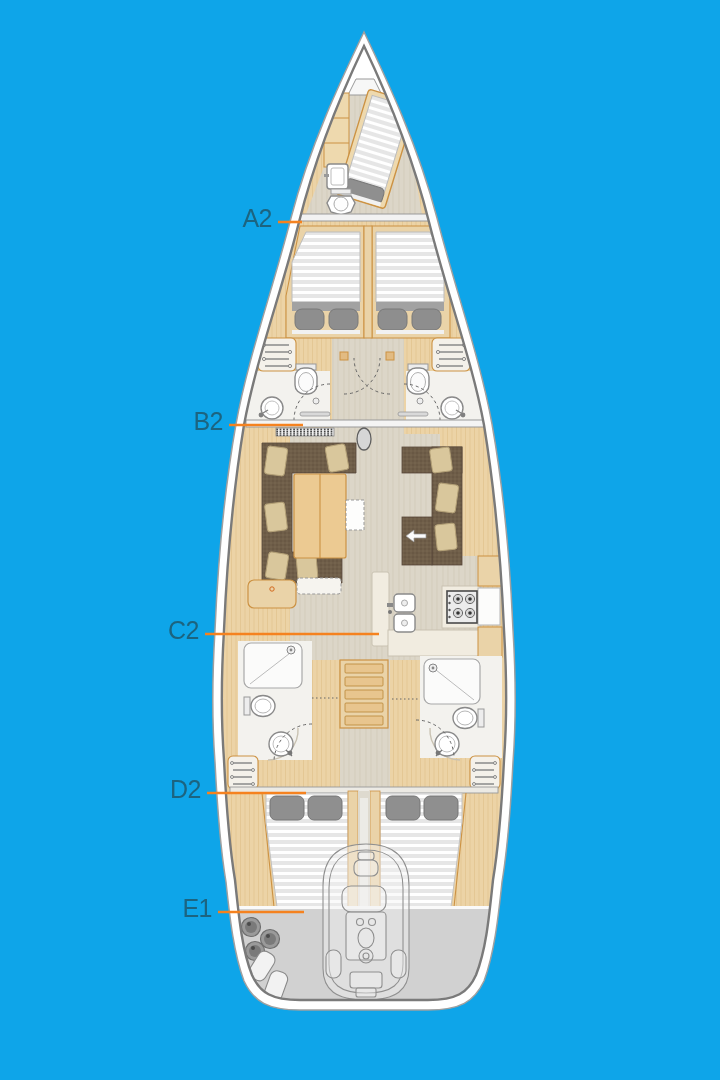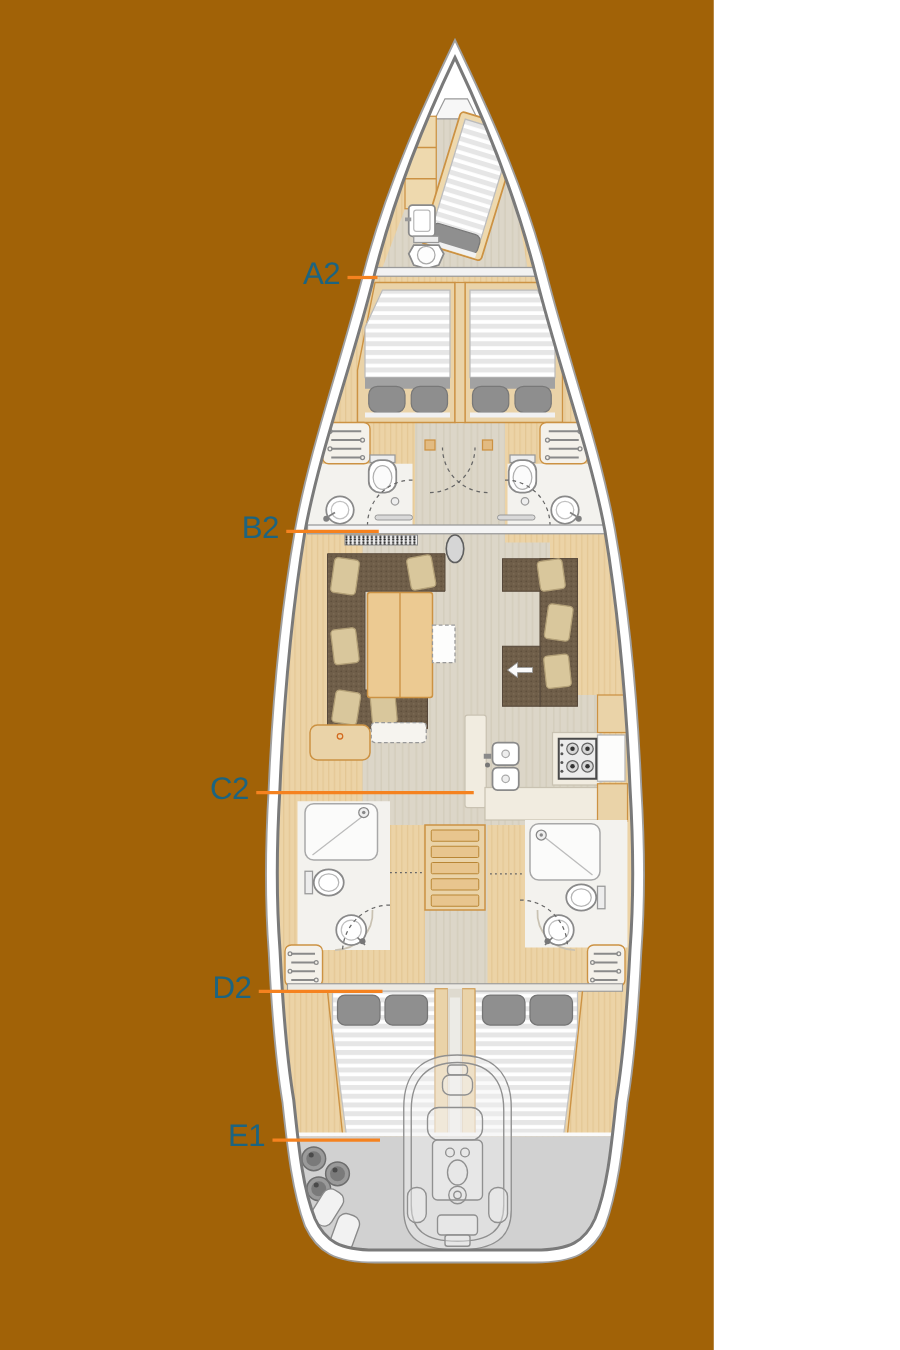--- a/index.html
+++ b/index.html
@@ -1,16 +1,16 @@
 <!DOCTYPE html>
 <html><head>
 <meta charset="utf-8">
 <style>
   html,body{margin:0;padding:0;background:#ffffff;}
-  .stage{position:relative;width:571px;height:1080px;background:#a16207;overflow:hidden;
+  .stage{position:relative;width:720px;height:1080px;background:#0ea5e9;overflow:hidden;
          font-family:"Liberation Sans", sans-serif;}
   svg{position:absolute;left:0;top:0;}
   .callout-text{font-family:"Liberation Sans", sans-serif;font-size:25px;font-weight:500;
                 letter-spacing:-0.5px;fill:#1c6480;}
   .leader{stroke:#f5821f;stroke-width:2.6px;}
   .trim{stroke:#cc9243;stroke-width:1.1px;}
   .fix{fill:#ffffff;stroke:#8a8a8a;stroke-width:1.4px;}
   .ghost{stroke:#909090;stroke-width:1.1px;fill:rgba(243,243,243,0.42);}
   .ghostline{stroke:#909090;stroke-width:1.1px;fill:none;}
   .arc{stroke:#666;stroke-width:1px;fill:none;stroke-dasharray:3 3;}

